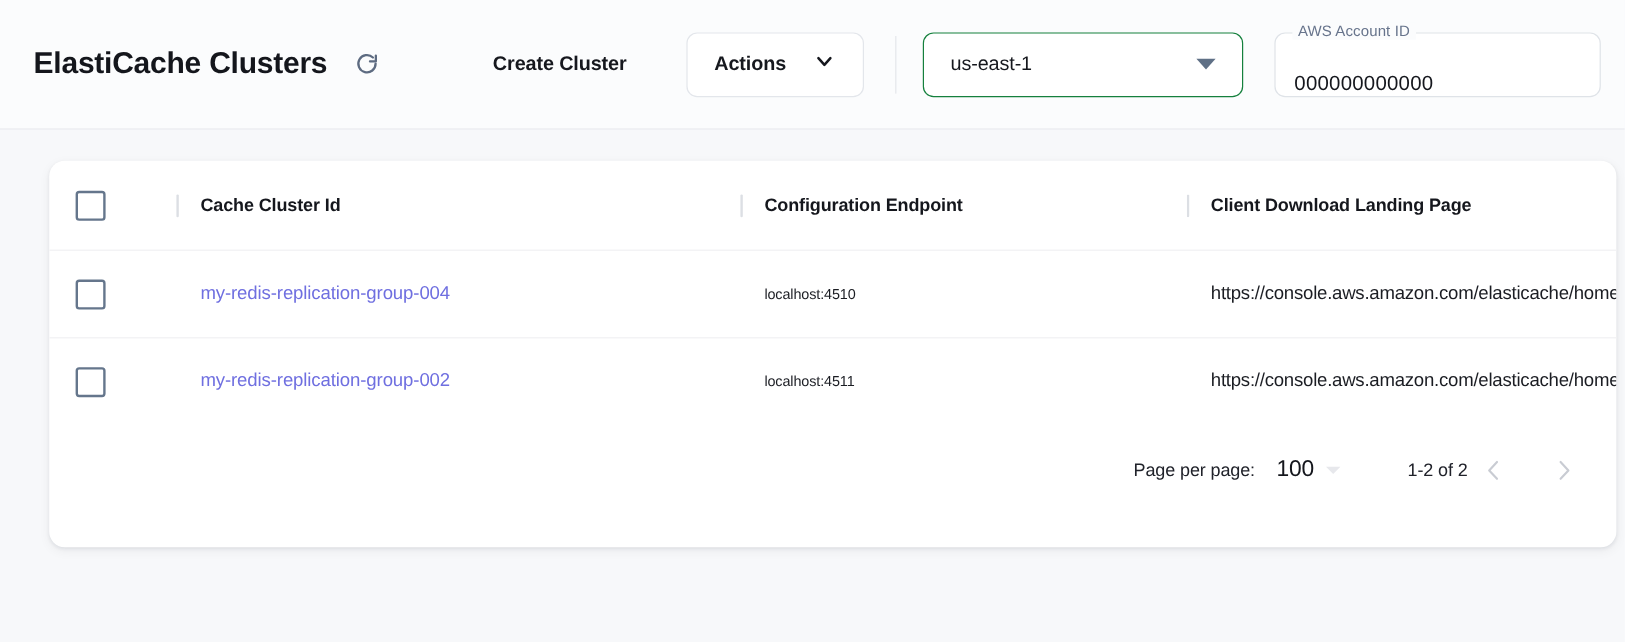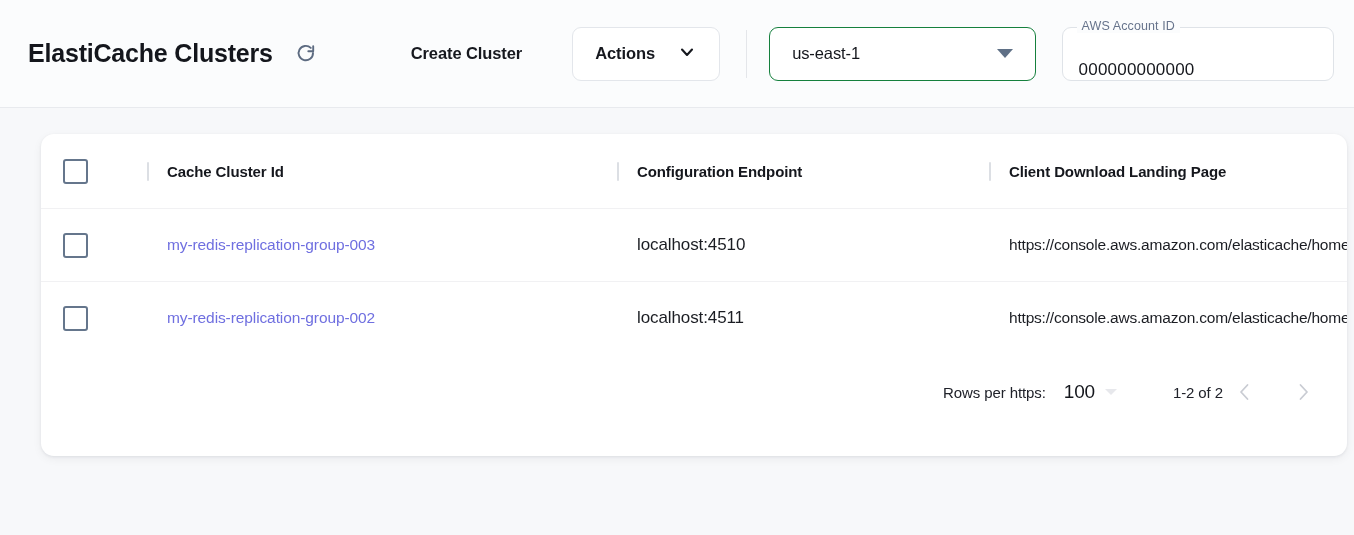--- a/index.html
+++ b/index.html
@@ -215,21 +215,21 @@
   .cell-url     { flex: 1; display: flex; align-items: center; overflow: hidden; }
 
   .th {
     font-size: 15px;
     font-weight: bold;
     color: #15171d;
     letter-spacing: -0.1px;
   }
 
   .td {
-    font-size: 17px;
+    font-size: 12px;
     color: #1b1d23;
     letter-spacing: -0.1px;
   }
 
   .cluster-link {
     font-size: 15.5px;
     color: #6f6fe0;
     text-decoration: none;
     cursor: pointer;
     letter-spacing: -0.1px;
@@ -357,21 +357,21 @@
         <span class="th">Client Download Landing Page</span>
       </div>
     </div>
 
     <div class="row data-row">
       <div class="cell-check">
         <div class="checkbox"></div>
       </div>
       <div class="cell-id">
         <span class="col-sep hidden"></span>
-        <a class="cluster-link">my-redis-replication-group-003</a>
+        <a class="cluster-link">my-redis-replication-group-004</a>
       </div>
       <div class="cell-ep">
         <span class="col-sep hidden"></span>
         <span class="td">localhost:4510</span>
       </div>
       <div class="cell-url">
         <span class="col-sep hidden"></span>
         <span class="url-text">https://console.aws.amazon.com/elasticache/home</span>
       </div>
     </div>
@@ -388,21 +388,21 @@
         <span class="col-sep hidden"></span>
         <span class="td">localhost:4511</span>
       </div>
       <div class="cell-url">
         <span class="col-sep hidden"></span>
         <span class="url-text">https://console.aws.amazon.com/elasticache/home</span>
       </div>
     </div>
 
     <div class="pagination">
-      <span class="rpp-label">Rows per https:</span>
+      <span class="rpp-label">Page per page:</span>
       <div class="rpp-select">
         <span class="rpp-value">100</span>
         <span class="caret-small"></span>
       </div>
       <span class="range-label">1-2 of 2</span>
       <div class="pg-btn">
         <span>
           <svg width="22" height="22" viewBox="0 0 22 22" fill="none" stroke="currentColor" stroke-width="1.8" stroke-linecap="round" stroke-linejoin="round">
             <polyline points="13.5,4 7,11 13.5,18"></polyline>
           </svg>

